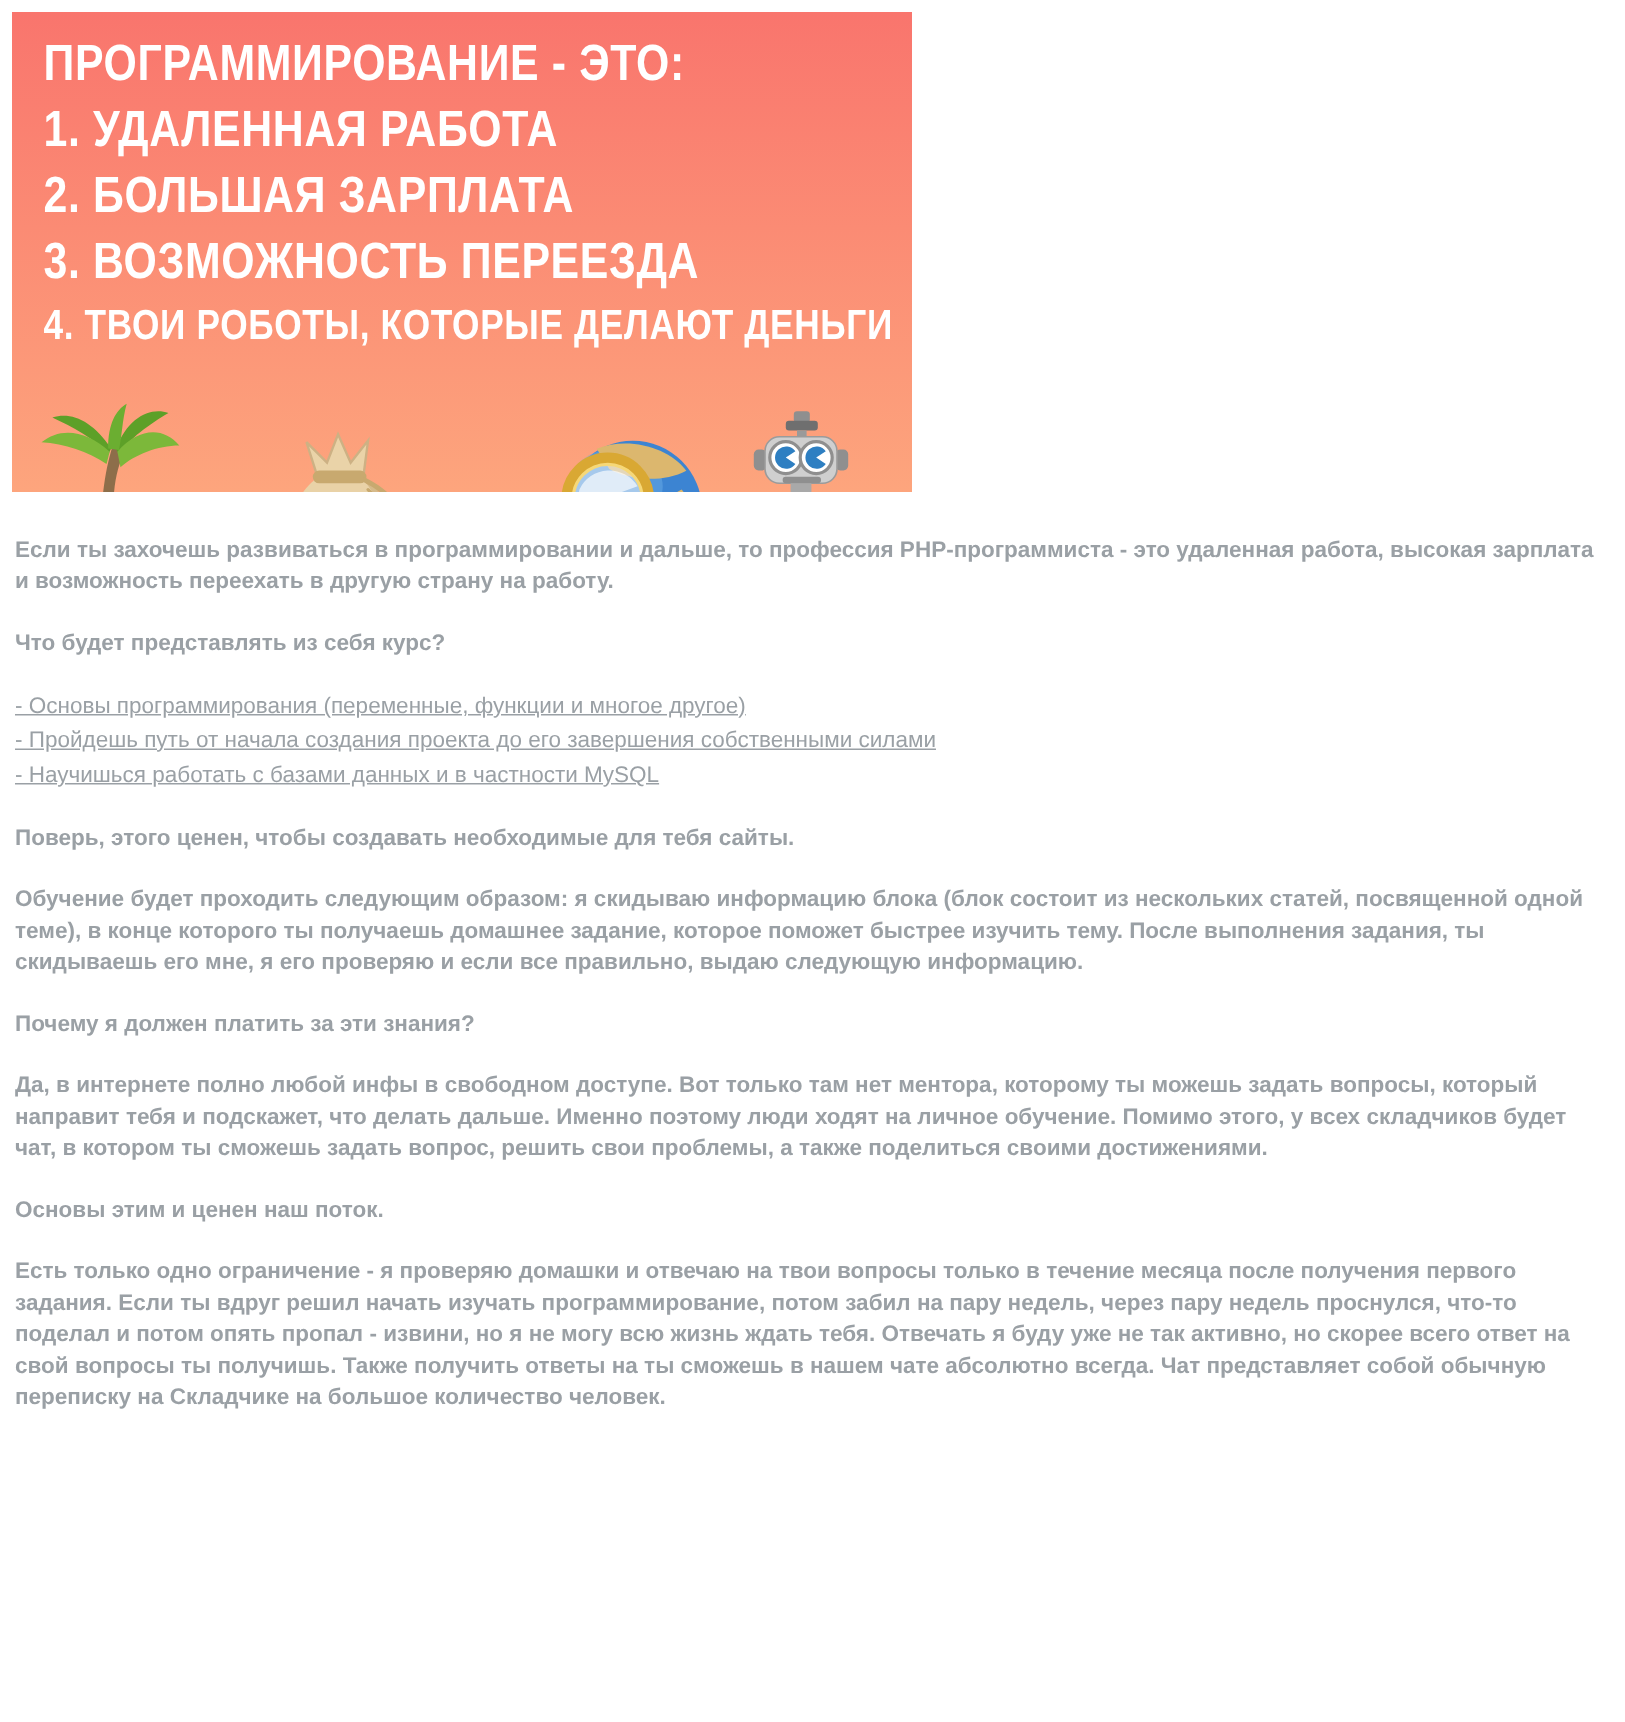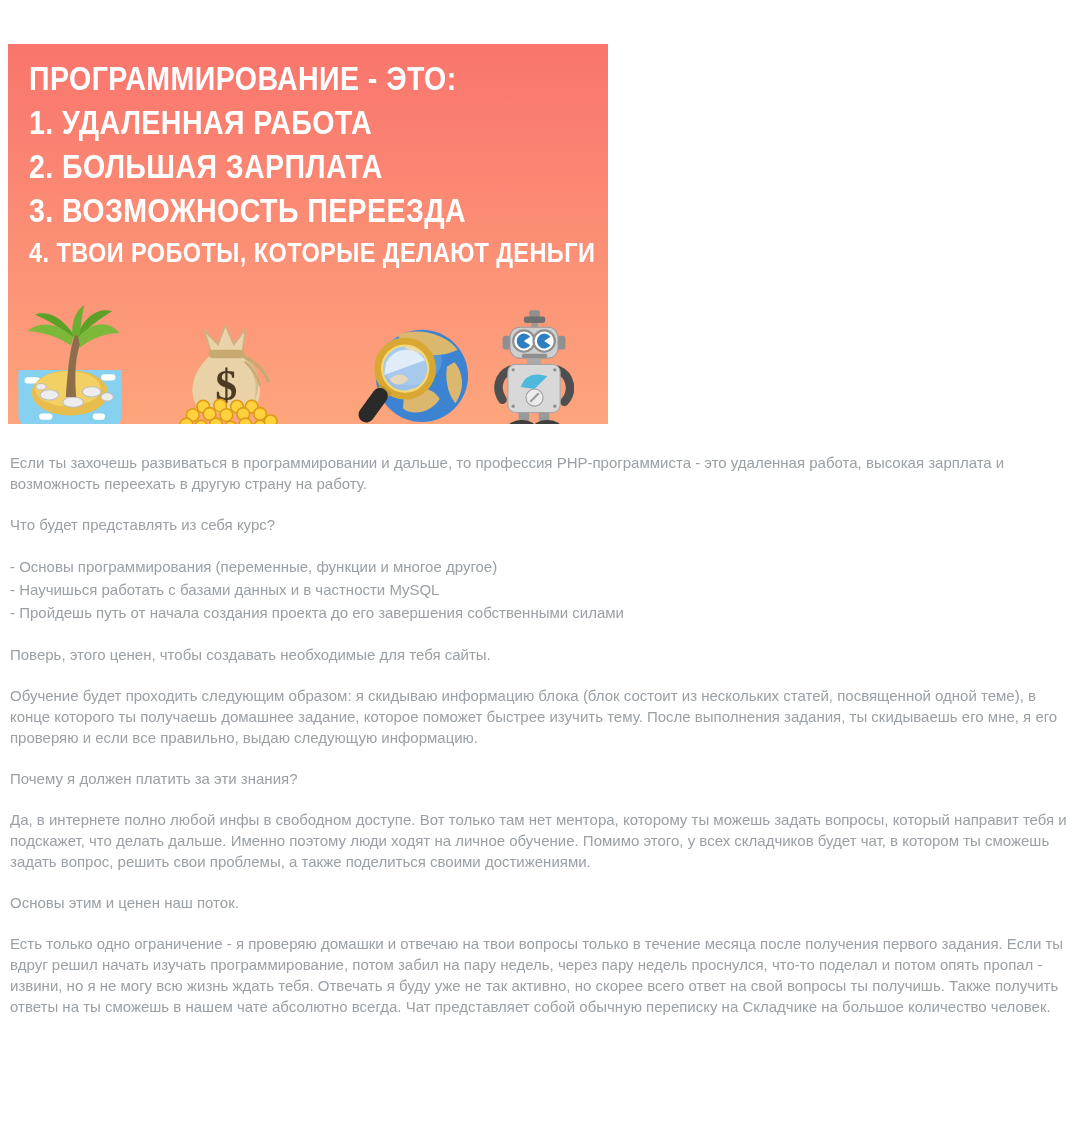--- a/index.html
+++ b/index.html
@@ -5,24 +5,23 @@
   html, body { margin: 0; padding: 0; background: #ffffff; }
   body {
     width: 1083px; height: 1148px; overflow: hidden;
     font-family: "Liberation Sans", sans-serif;
   }
   .page { padding: 8px 8px 0 8px; }
 
   
   .banner {
     position: relative;
-    width: 600px; height: 380px;
+    width: 600px; height: 320px;
     background: linear-gradient(180deg, #f9756d 0%, #fb8b74 45%, #fda57d 100%);
     overflow: hidden;
-    margin-top: 36px;
   }
   .banner-text {
     position: absolute; top: 12px; left: 21px;
     color: #ffffff; font-weight: bold;
   }
   .bl {
     font-size: 34px; line-height: 44px;
     white-space: nowrap; letter-spacing: 0.5px;
     transform: scaleX(0.84); transform-origin: 0 50%;
   }
@@ -35,22 +34,22 @@
   .icon-robot  { left: 486px; top: 264px; }
 
   
   .article {
     margin-top: 28px;
     padding: 0 2px;
     color: #9aa0a5;
     font-size: 15px;
     line-height: 21px;
   }
-  .article p { margin: 20px 0; }
-  .article .course-list { margin: 20px 0; }
+  .article p { margin: 20px 0; font-weight: bold; }
+  .article .course-list { margin: 20px 0; text-decoration: underline; }
   .article .course-list div { line-height: 23px; }
 </style>
 </head>
 <body>
 
 <div class="page">
 
   <div class="banner">
     <div class="banner-text">
       <div class="bl">ПРОГРАММИРОВАНИЕ - ЭТО:</div>
@@ -161,22 +160,22 @@
         <ellipse cx="50" cy="112" rx="13" ry="7" fill="#3f3f3f"></ellipse>
       </svg>
     </div>
   </div>
 
   <div class="article">
     <p>Если ты захочешь развиваться в программировании и дальше, то профессия PHP-программиста - это удаленная работа, высокая зарплата и возможность переехать в другую страну на работу.</p>
     <p>Что будет представлять из себя курс?</p>
     <div class="course-list">
       <div>- Основы программирования (переменные, функции и многое другое)</div>
+      <div>- Пройдешь путь от начала создания проекта до его завершения собственными силами</div>
       <div>- Научишься работать с базами данных и в частности MySQL</div>
-      <div>- Пройдешь путь от начала создания проекта до его завершения собственными силами</div>
     </div>
     <p>Поверь, этого ценен, чтобы создавать необходимые для тебя сайты.</p>
     <p>Обучение будет проходить следующим образом: я скидываю информацию блока (блок состоит из нескольких статей, посвященной одной теме), в конце которого ты получаешь домашнее задание, которое поможет быстрее изучить тему. После выполнения задания, ты скидываешь его мне, я его проверяю и если все правильно, выдаю следующую информацию.</p>
     <p>Почему я должен платить за эти знания?</p>
     <p>Да, в интернете полно любой инфы в свободном доступе. Вот только там нет ментора, которому ты можешь задать вопросы, который направит тебя и подскажет, что делать дальше. Именно поэтому люди ходят на личное обучение. Помимо этого, у всех складчиков будет чат, в котором ты сможешь задать вопрос, решить свои проблемы, а также поделиться своими достижениями.</p>
     <p>Основы этим и ценен наш поток.</p>
     <p>Есть только одно ограничение - я проверяю домашки и отвечаю на твои вопросы только в течение месяца после получения первого задания. Если ты вдруг решил начать изучать программирование, потом забил на пару недель, через пару недель проснулся, что-то поделал и потом опять пропал - извини, но я не могу всю жизнь ждать тебя. Отвечать я буду уже не так активно, но скорее всего ответ на свой вопросы ты получишь. Также получить ответы на ты сможешь в нашем чате абсолютно всегда. Чат представляет собой обычную переписку на Складчике на большое количество человек.</p>
   </div>
 
 </div>

